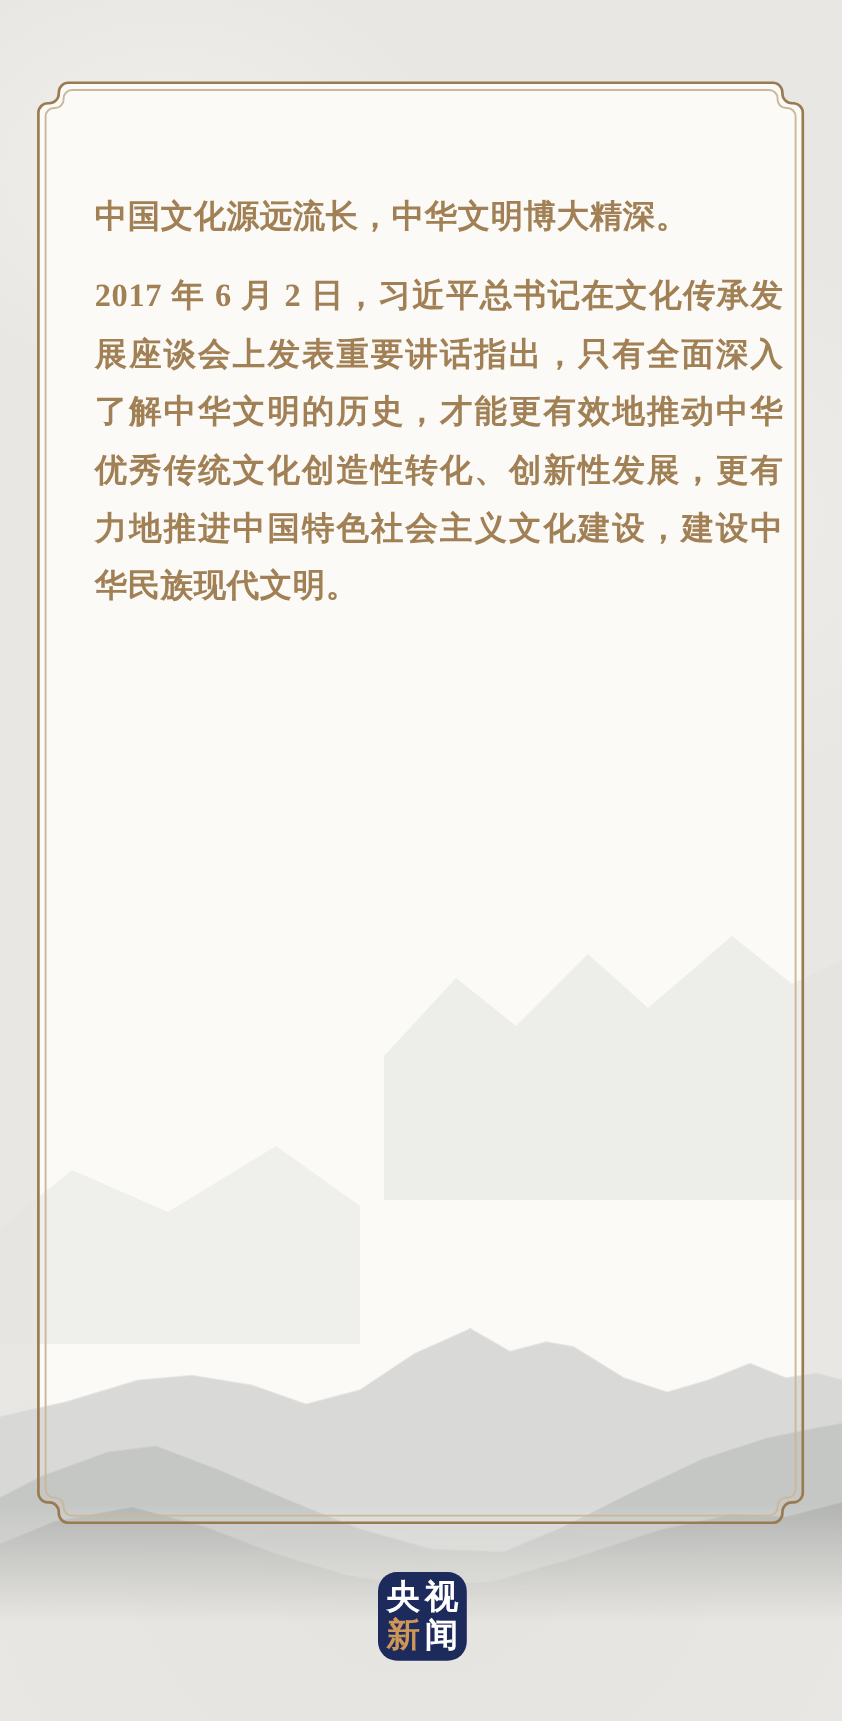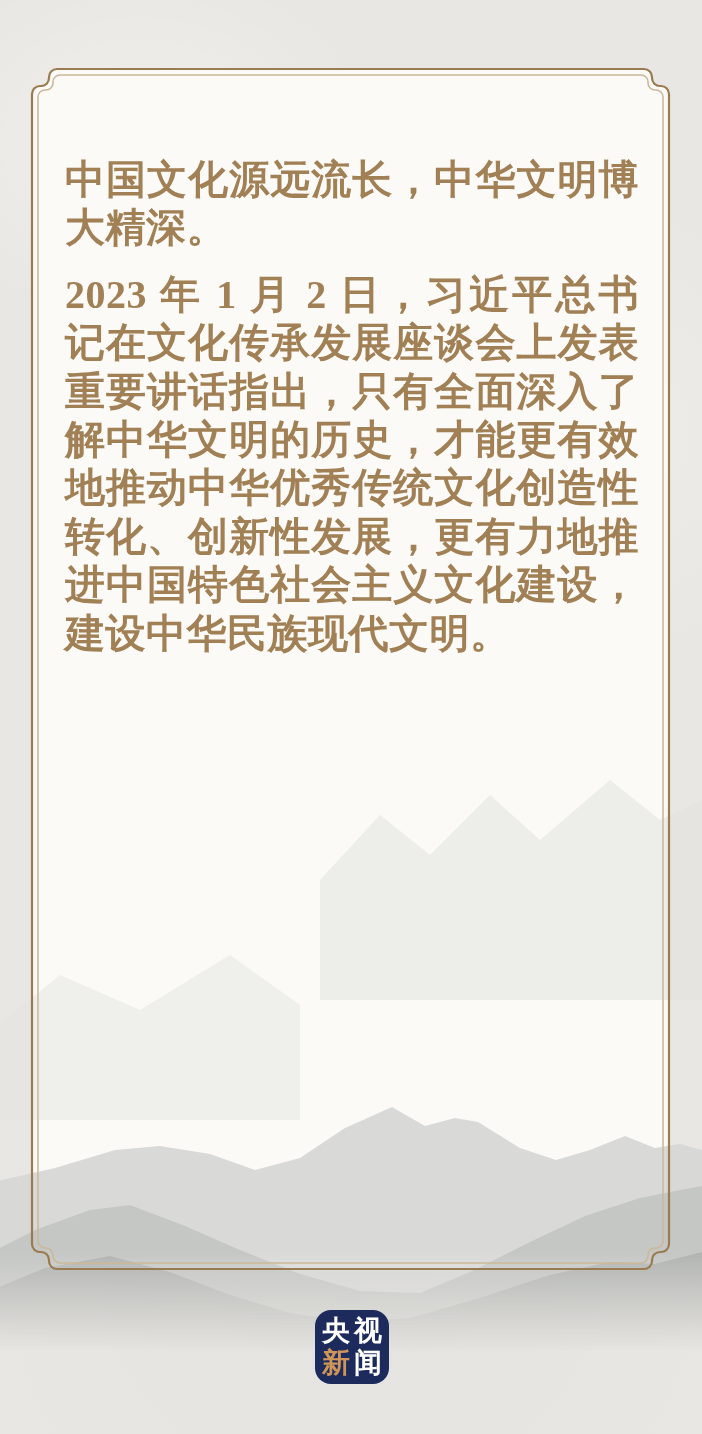--- a/index.html
+++ b/index.html
@@ -11,23 +11,23 @@
   .canvas{
     position:relative;width:702px;height:1434px;overflow:hidden;
     background:
       radial-gradient(ellipse 400px 300px at 20% 10%, rgba(255,255,255,.35), rgba(255,255,255,0) 60%),
       radial-gradient(ellipse 500px 400px at 80% 30%, rgba(255,255,255,.25), rgba(255,255,255,0) 60%),
       radial-gradient(ellipse 600px 500px at 50% 90%, rgba(0,0,0,.015), rgba(0,0,0,0) 70%),
       #e9e7e3;
   }
   .scene-svg{position:absolute;left:0;top:0;z-index:1;}
   .article{
-    position:absolute;left:65px;top:156px;width:574px;z-index:3;
+    position:absolute;left:79px;top:156px;width:574px;z-index:3;
     color:#a28055;
-    font-size:40px;font-weight:bold;
+    font-size:27px;font-weight:bold;
     line-height:48.4px;
     text-align:justify;text-align-last:left;
     letter-spacing:0.5px;
   }
   .article p{margin:0 0 18px 0;}
   .logo{
     position:absolute;left:315px;top:1310px;width:74px;height:74px;z-index:4;
     background:#1d2a5c;border-radius:16px;
     display:grid;grid-template-columns:1fr 1fr;grid-template-rows:1fr 1fr;
     align-items:center;justify-items:center;
@@ -75,21 +75,21 @@
       <path fill="#aeb0ae" opacity="0.85" filter="url(#soft4)" d="M -20 1295 L 45 1268 L 110 1256 L 170 1272 L 230 1295 L 290 1313 L 350 1322 L 410 1318 L 480 1298 L 550 1275 L 610 1262 L 655 1264 L 702 1252 L 702 1400 L -20 1400 Z"></path>
     </g>
 
     <path d="M 32 94 a 8 8 0 0 1 8 -8 h 1 a 8 8 0 0 0 8 -8 v -1 a 8 8 0 0 1 8 -8 H 644 a 8 8 0 0 1 8 8 v 1 a 8 8 0 0 0 8 8 h 1 a 8 8 0 0 1 8 8 V 1244 a 8 8 0 0 1 -8 8 h -1 a 8 8 0 0 0 -8 8 v 1 a 8 8 0 0 1 -8 8 H 57 a 8 8 0 0 1 -8 -8 v -1 a 8 8 0 0 0 -8 -8 h -1 a 8 8 0 0 1 -8 -8 Z" fill="none" stroke="#9a7a4f" stroke-width="2.2"></path>
 
     <path d="M 38 97 a 7 7 0 0 1 7 -7 h 1 a 7 7 0 0 0 7 -7 v -1 a 7 7 0 0 1 7 -7 H 641 a 7 7 0 0 1 7 7 v 1 a 7 7 0 0 0 7 7 h 1 a 7 7 0 0 1 7 7 V 1241 a 7 7 0 0 1 -7 7 h -1 a 7 7 0 0 0 -7 7 v 1 a 7 7 0 0 1 -7 7 H 60 a 7 7 0 0 1 -7 -7 v -1 a 7 7 0 0 0 -7 -7 h -1 a 7 7 0 0 1 -7 -7 Z" fill="none" stroke="#cbb89a" stroke-width="1.6"></path>
   </svg>
 
   <div class="article">
     <p>中国文化源远流长，中华文明博大精深。</p>
-    <p>2023 年 1 月 2 日，习近平总书记在文化传承发展座谈会上发表重要讲话指出，只有全面深入了解中华文明的历史，才能更有效地推动中华优秀传统文化创造性转化、创新性发展，更有力地推进中国特色社会主义文化建设，建设中华民族现代文明。</p>
+    <p>2017 年 6 月 2 日，习近平总书记在文化传承发展座谈会上发表重要讲话指出，只有全面深入了解中华文明的历史，才能更有效地推动中华优秀传统文化创造性转化、创新性发展，更有力地推进中国特色社会主义文化建设，建设中华民族现代文明。</p>
   </div>
 
   <div class="logo">
     <span>央</span>
     <span>视</span>
     <span class="accent">新</span>
     <span>闻</span>
   </div>
 
 </div>

